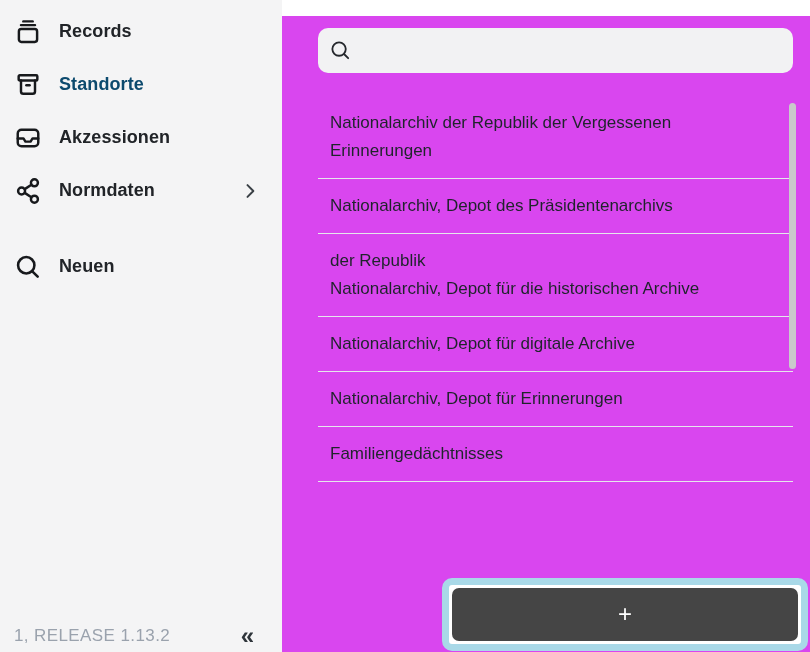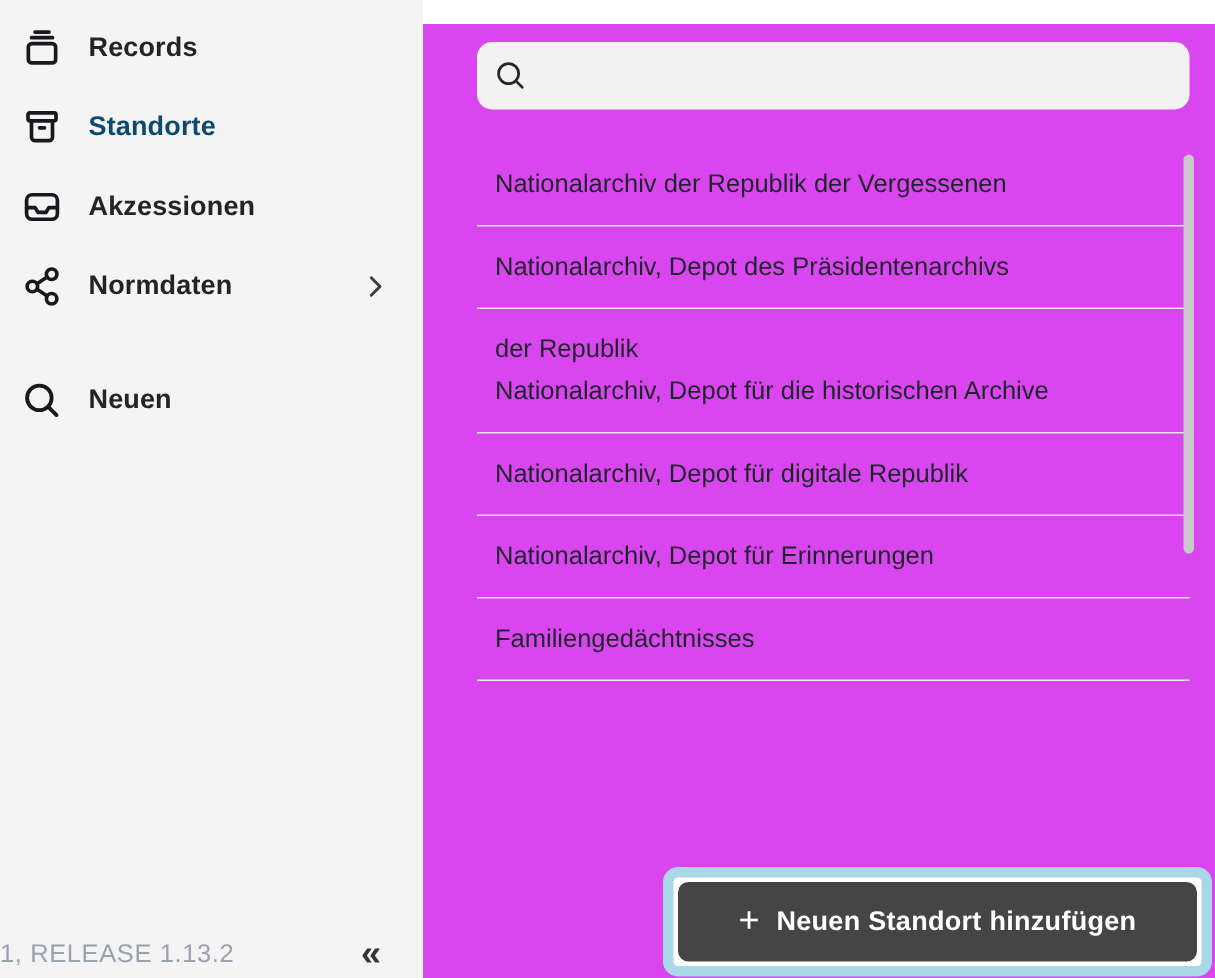--- a/index.html
+++ b/index.html
@@ -27,21 +27,21 @@
   .nav-item .icon { width: 30px; height: 30px; flex: 0 0 30px; display: flex; align-items: center; justify-content: center; }
   .nav-item .icon svg { stroke: #17191c; }
   .nav-label {
     font-size: 18px; font-weight: 600; color: #212428; letter-spacing: .1px;
   }
   .nav-item.active .nav-label { color: #0c4a6e; font-weight: 700; }
   .nav-chevron { margin-left: auto; display: flex; align-items: center; }
   .nav-spacer { height: 23px; }
 
   .sidebar-footer {
-    position: absolute; left: 0; right: 26px; bottom: 6px;
+    position: absolute; left: 14px; right: 26px; bottom: 6px;
     display: flex; align-items: center; justify-content: space-between;
   }
   .version-text { font-size: 17px; color: #9aa2ad; letter-spacing: .4px; white-space: nowrap; }
   .collapse-btn {
     font-size: 24px; color: #2f353b; line-height: 20px; cursor: pointer;
     font-weight: 600; padding: 0 2px;
   }
 
   
   .main { position: absolute; left: 282px; top: 0; right: 0; bottom: 0; background: #d946ef; margin-top: 16px; }
@@ -175,42 +175,42 @@
           <circle cx="10.5" cy="10.5" r="7"></circle>
           <line x1="15.9" y1="15.9" x2="20" y2="20"></line>
         </svg>
       </span>
       <input class="search-input" type="text" placeholder="" style="">
     </div>
 
     <div class="loc-list">
       <div class="loc-row">
         <span class="loc-line">Nationalarchiv der Republik der Vergessenen</span>
+        <span class="loc-line">Erinnerungen</span>
       </div>
       <div class="loc-row">
         <span class="loc-line">Nationalarchiv, Depot des Präsidentenarchivs</span>
       </div>
       <div class="loc-row">
         <span class="loc-line">der Republik</span>
         <span class="loc-line">Nationalarchiv, Depot für die historischen Archive</span>
       </div>
       <div class="loc-row">
-        <span class="loc-line">Nationalarchiv, Depot für digitale Republik</span>
+        <span class="loc-line">Nationalarchiv, Depot für digitale Archive</span>
       </div>
       <div class="loc-row">
         <span class="loc-line">Nationalarchiv, Depot für Erinnerungen</span>
       </div>
       <div class="loc-row">
         <span class="loc-line">Familiengedächtnisses</span>
       </div>
     </div>
 
     <div class="scrollbar-thumb"></div>
 
     <div class="add-highlight">
       <button class="add-button">
         <span class="add-plus">+</span>
-        <span>Neuen Standort hinzufügen</span>
       </button>
     </div>
 
   </main>
 </div>
 
 </body></html>

